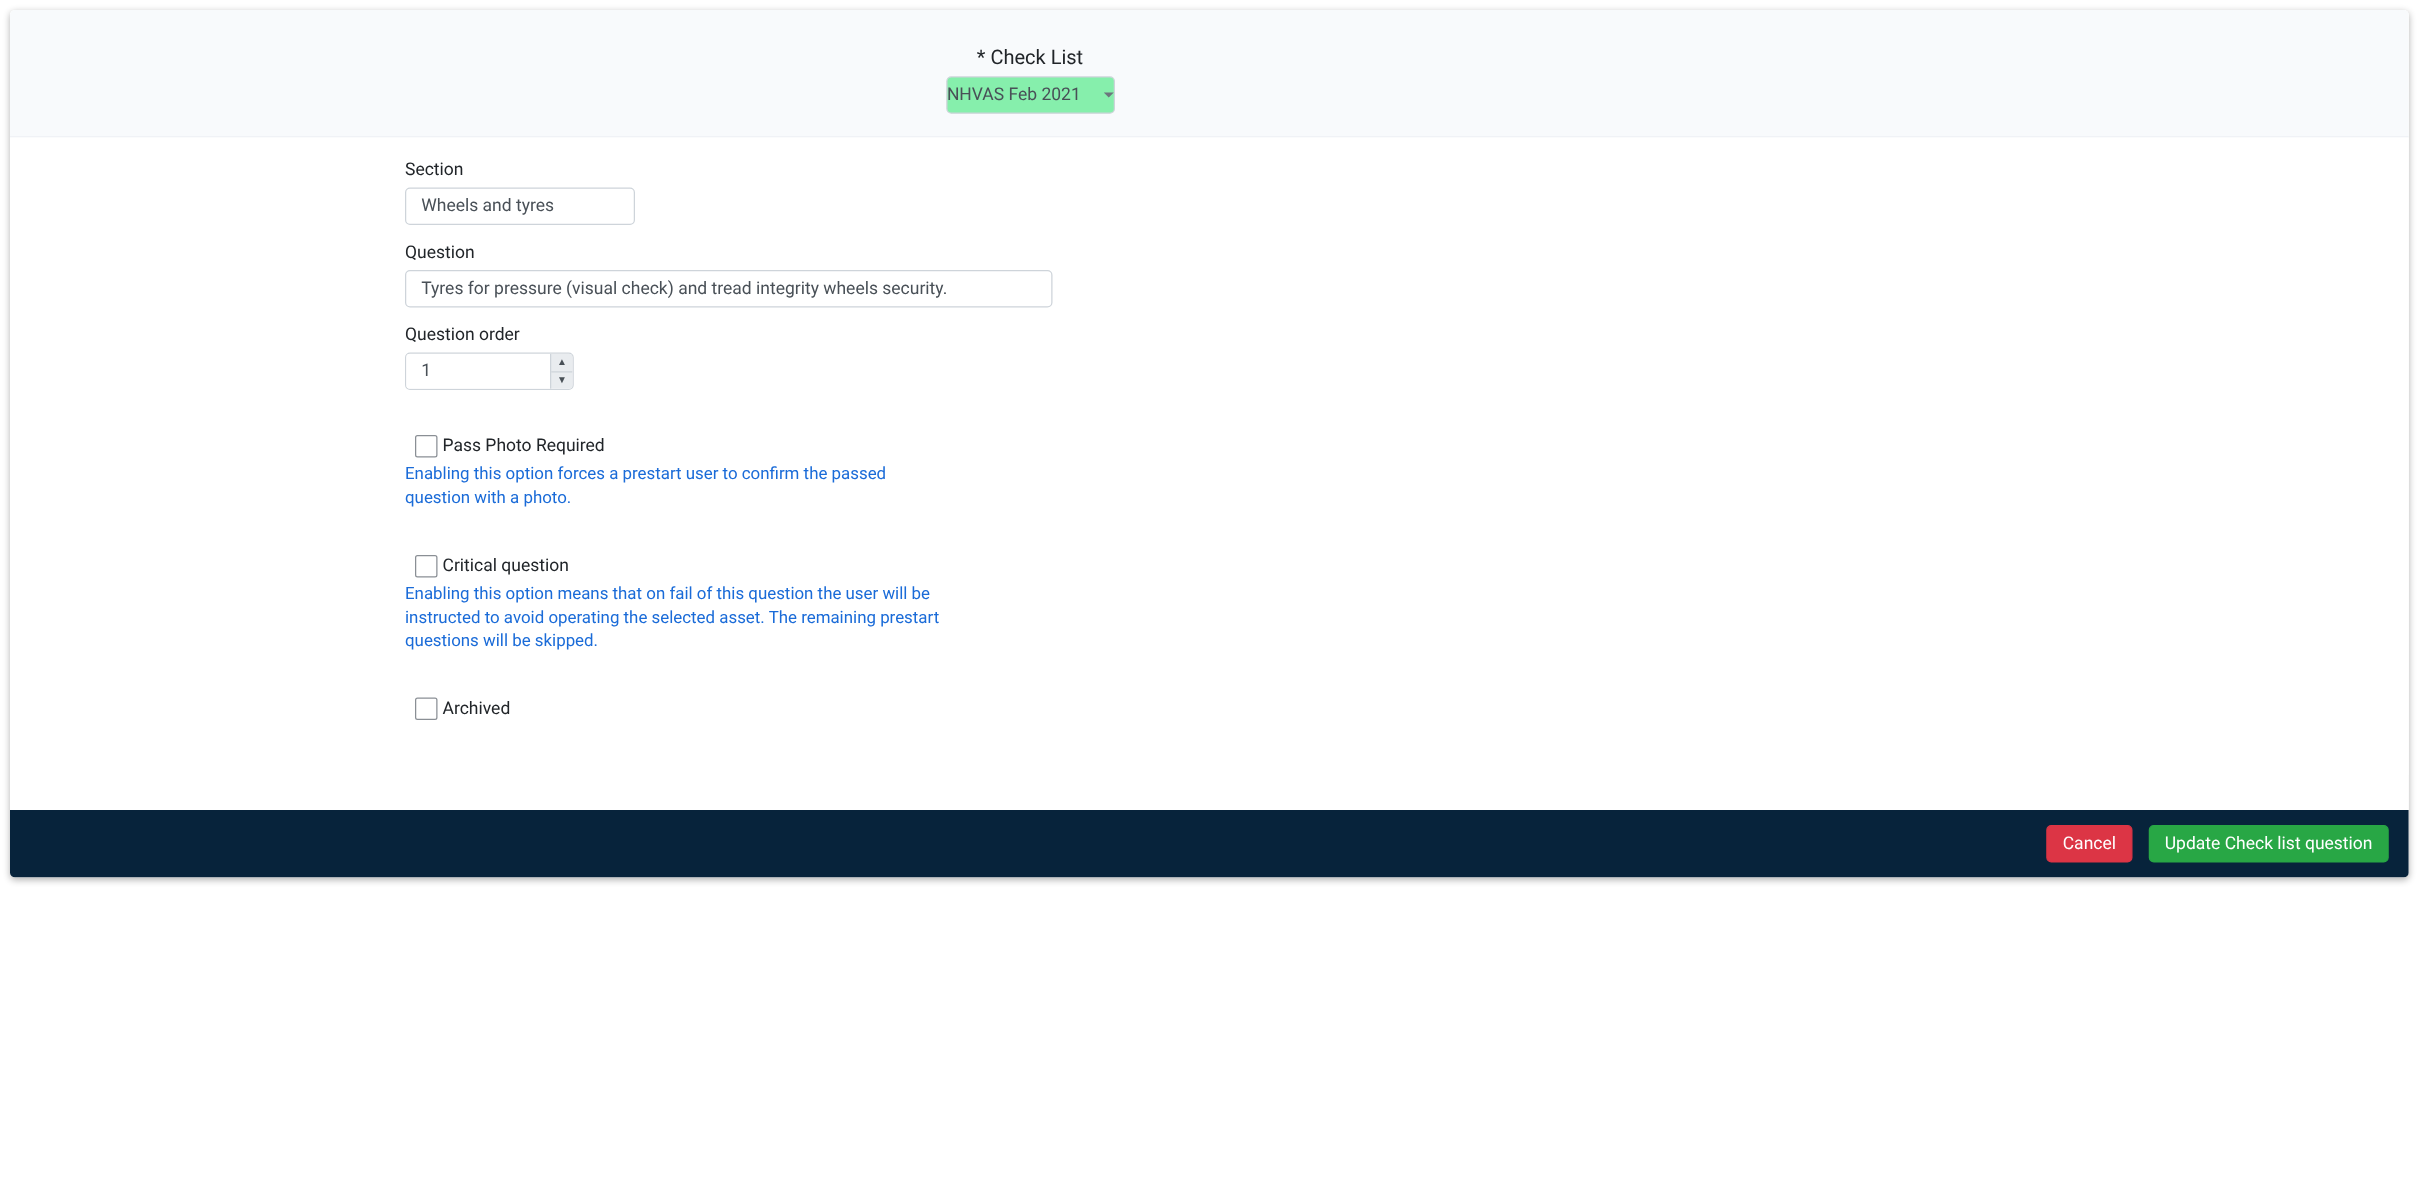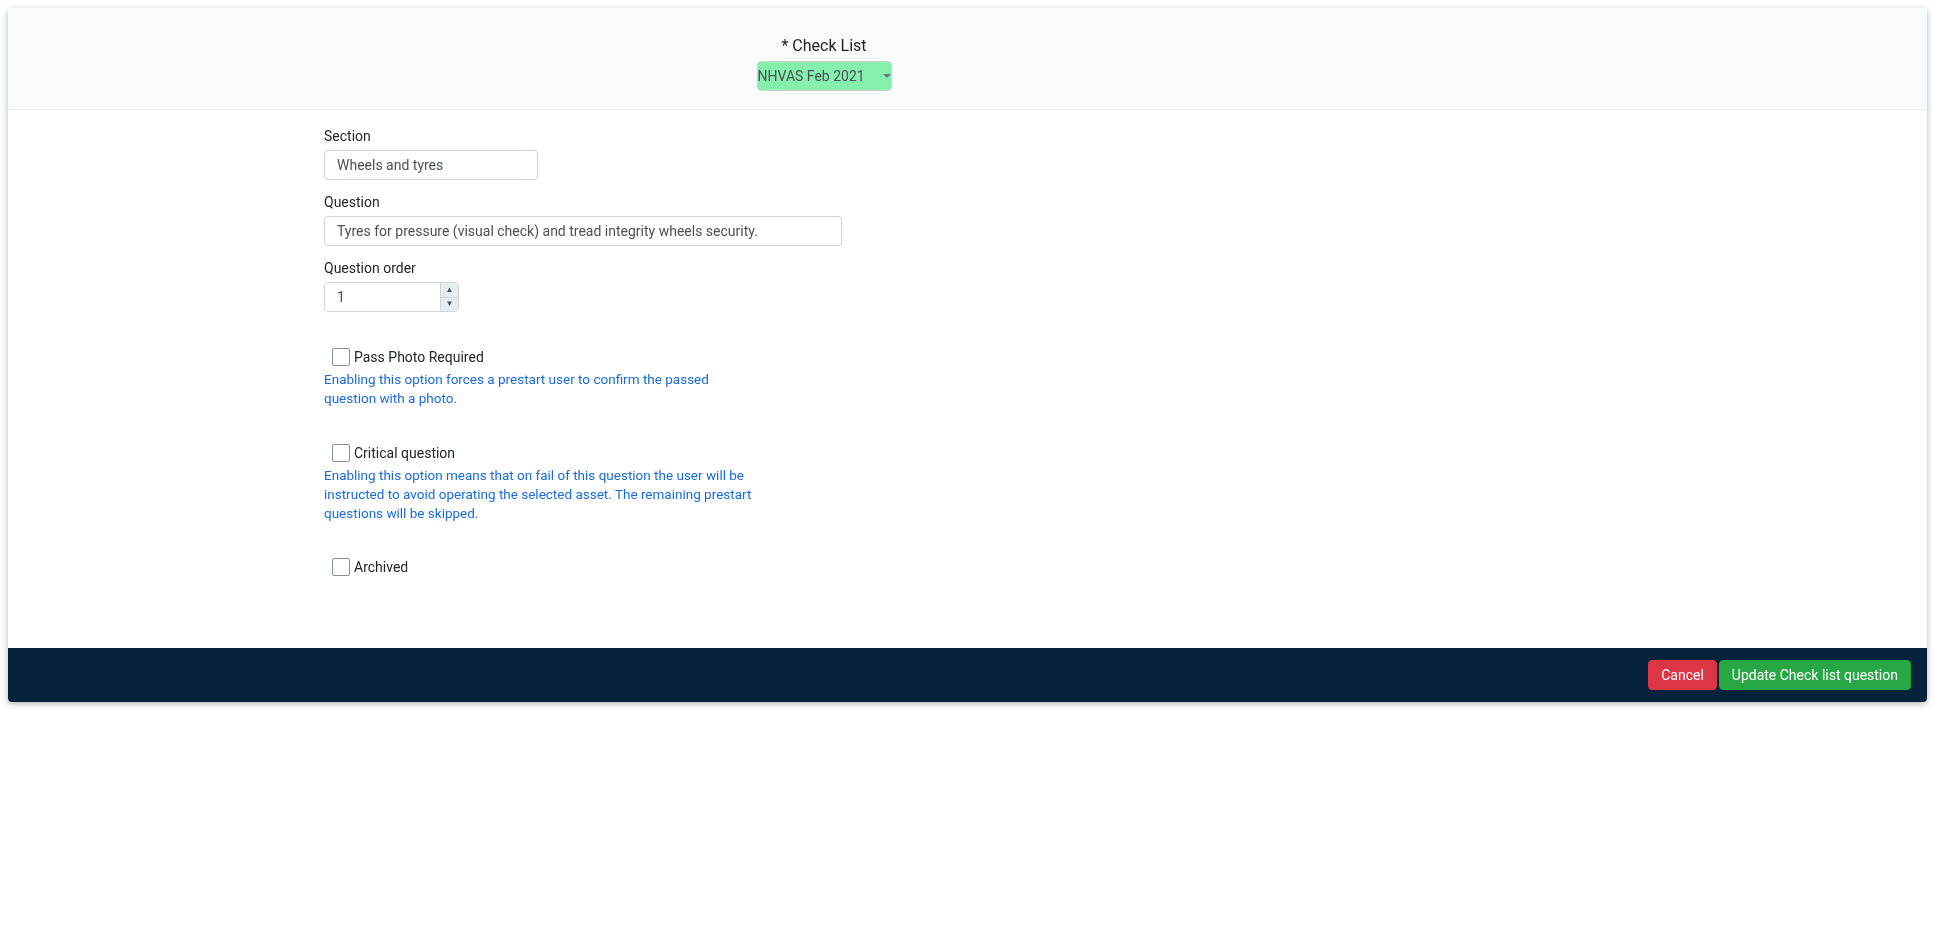--- a/index.html
+++ b/index.html
@@ -80,21 +80,21 @@
     display: block;
     background: #ffffff;
     border: 1px solid #ced4da;
     border-radius: 4px;
     padding: 6px 12px;
     font-size: 14px;
     color: #495057;
     font-family: inherit;
   }
   .input-section {
-    width: 214px;
+    width: 184px;
   }
   .input-question {
     width: 518px;
   }
   .number-input-wrap {
     display: inline-flex;
     align-items: stretch;
     border: 1px solid #ced4da;
     border-radius: 4px;
     overflow: hidden;
@@ -161,21 +161,21 @@
     line-height: 1.4;
   }
   .checkbox-block {
     margin-top: 36px;
   }
   .modal-footer {
     background: #07233b;
     padding: 12px 16px;
     display: flex;
     justify-content: flex-end;
-    gap: 2px;
+    gap: 13px;
   }
   .btn {
     border: 1px solid transparent;
     border-radius: 4px;
     padding: 6px 12px;
     font-size: 14px;
     cursor: pointer;
     font-family: inherit;
   }
   .btn-danger {

